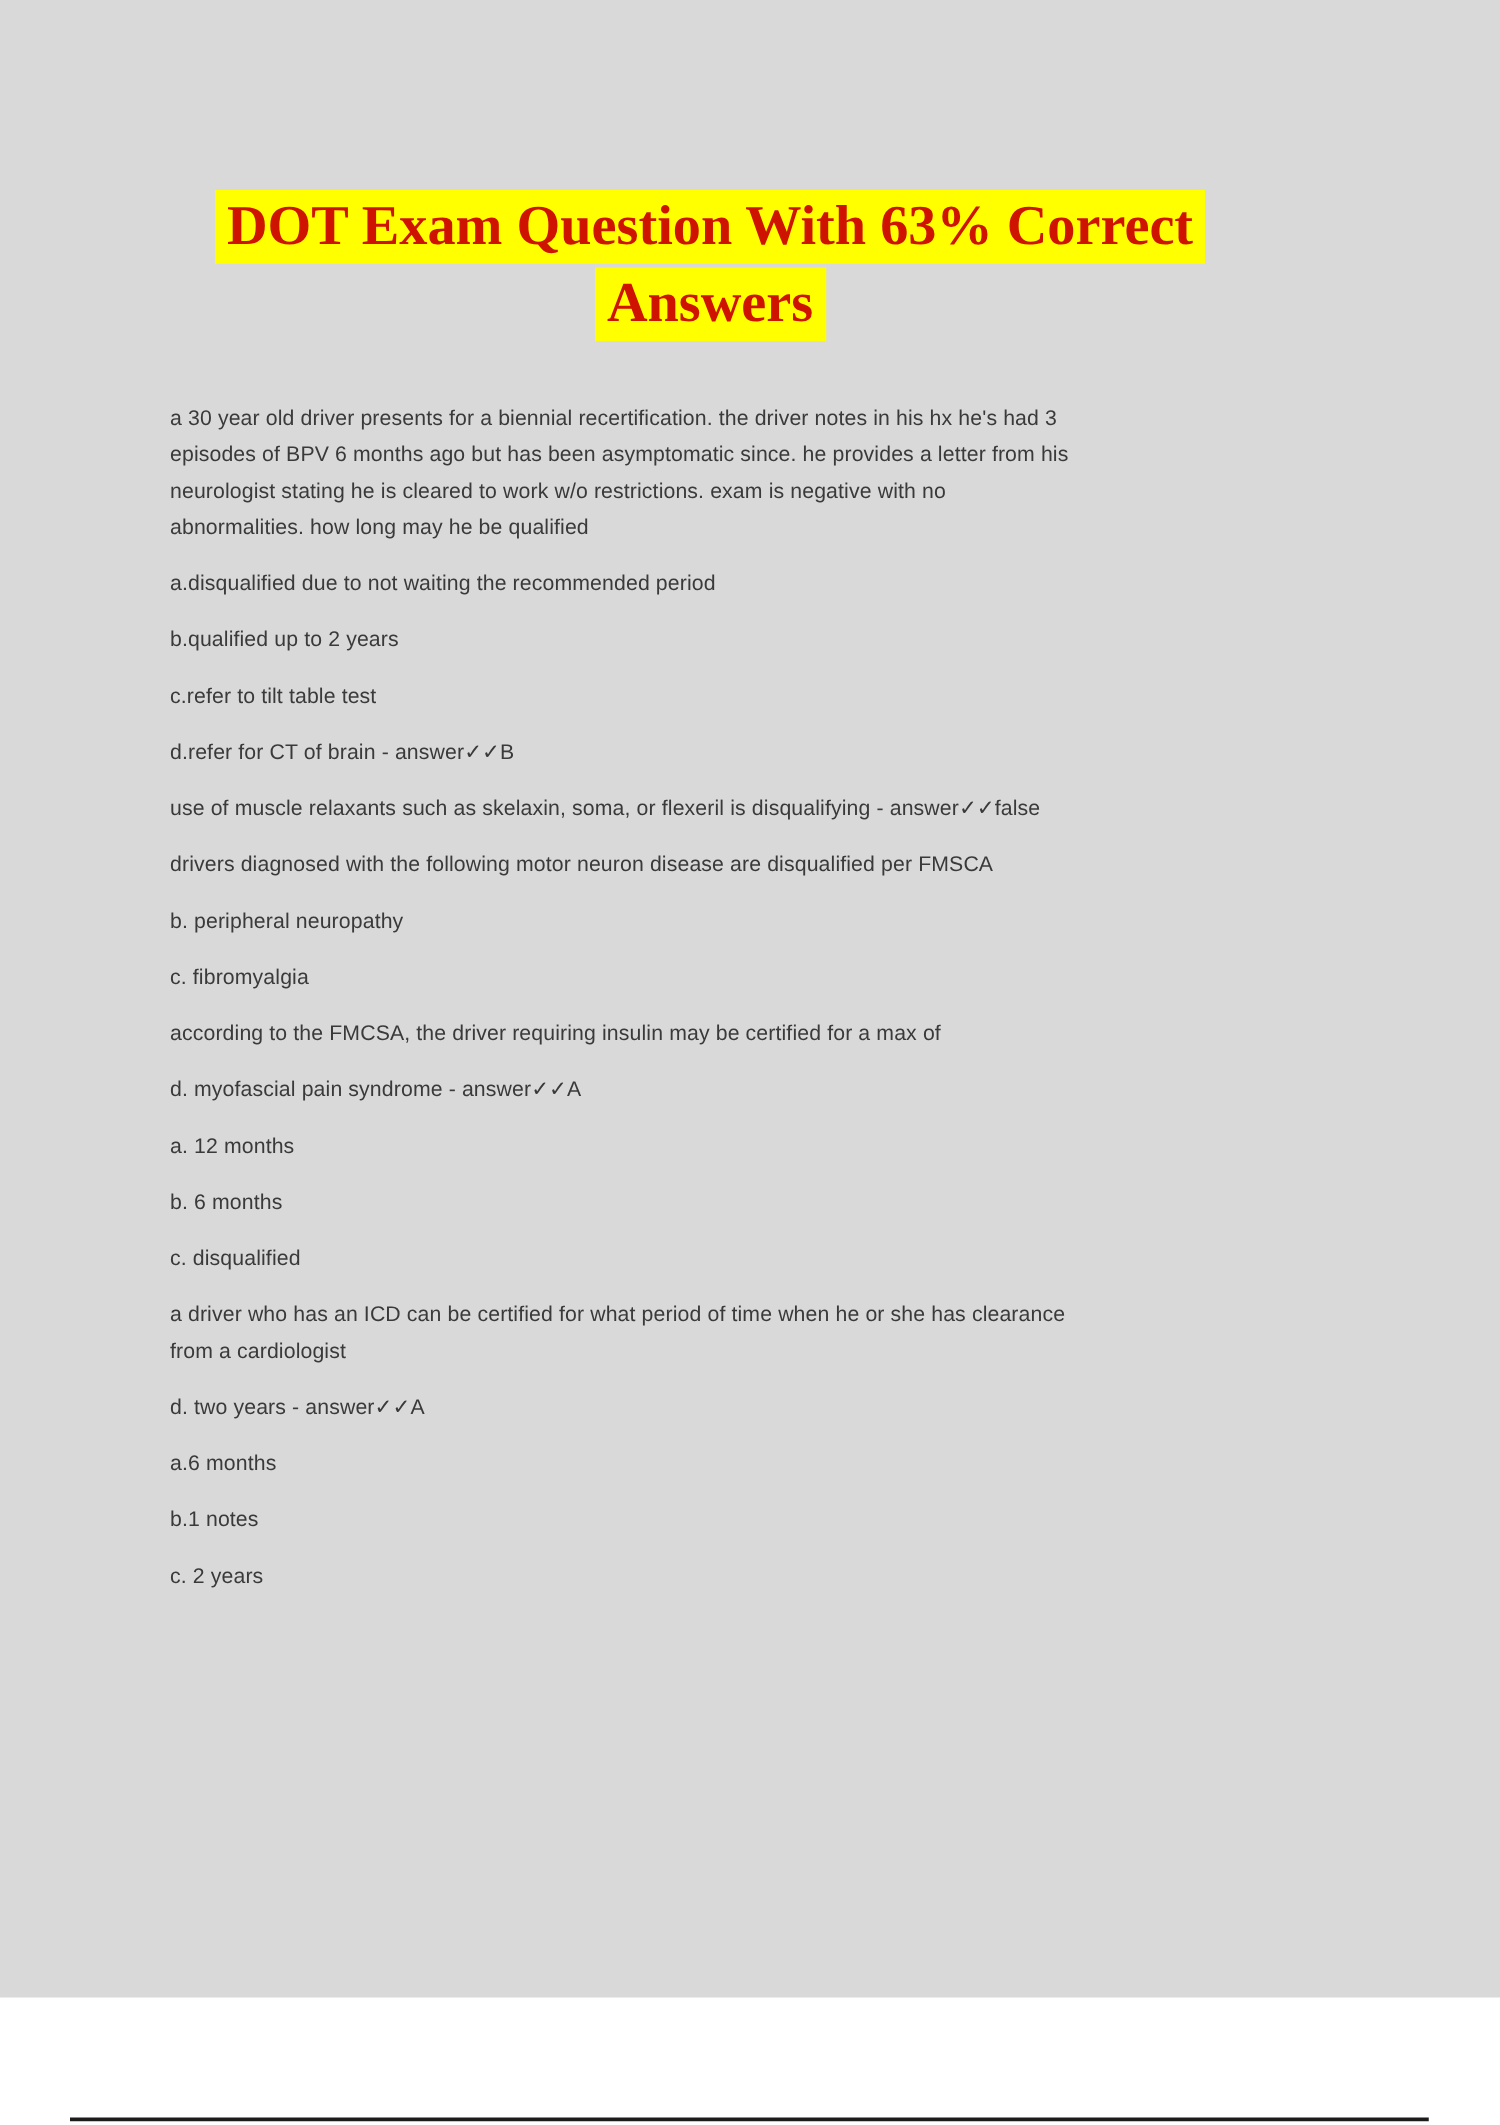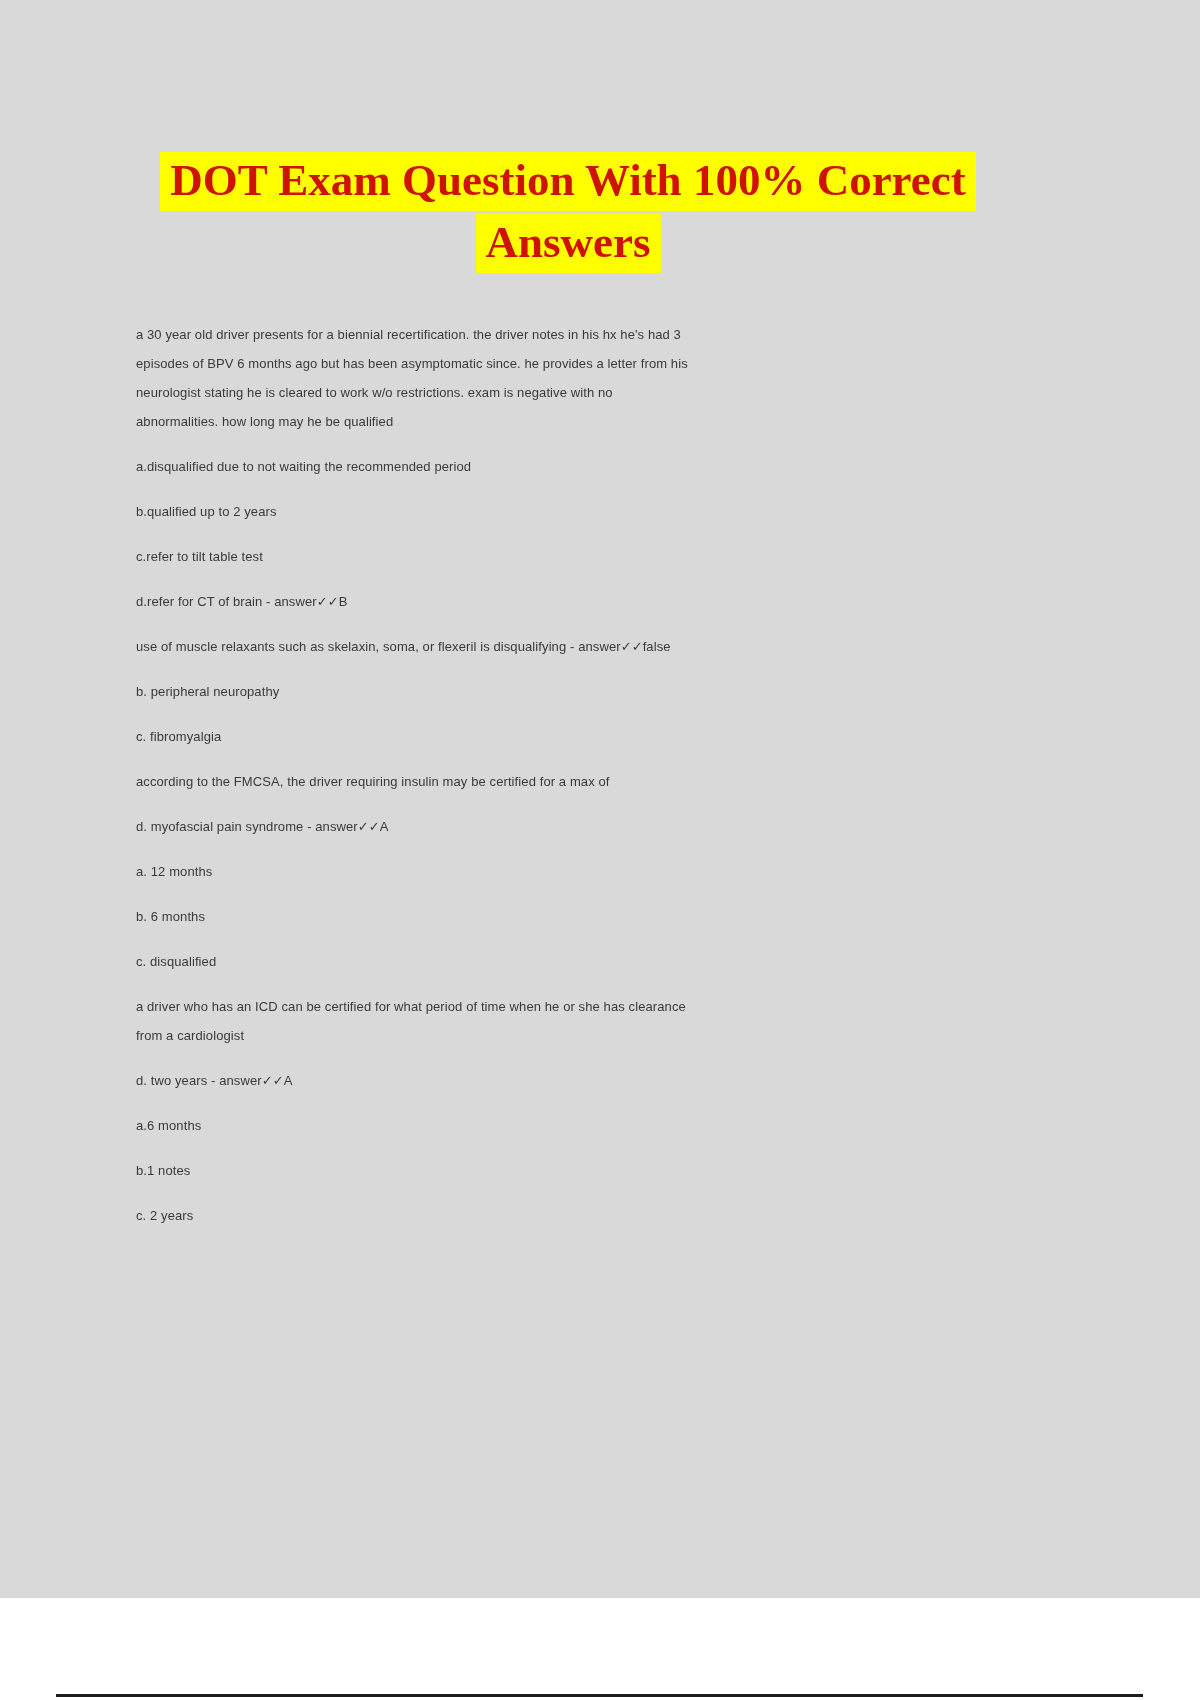--- a/index.html
+++ b/index.html
@@ -42,53 +42,54 @@
   .doc-title .hl{
     display:inline-block;
     background:var(--hl);
     padding:3px 10px 6px 10px;
     margin-bottom:3px;
   }
   .doc-body p{
     width:900px;
     white-space:pre-line;
     margin:0 0 16px 0;
-    font-size:13px;
+    font-size:17px;
     line-height:29px;
     letter-spacing:0.1px;
     color:var(--body-text);
   }
   .footer-divider{
     position:absolute;
     left:56px;
     top:1694px;
     width:1087px;
     height:3px;
     background:var(--divider);
   }
 </style>
 </head>
 <body>
 
 <div class="scan-page"></div>
 
 <div class="doc">
-  <h1 class="doc-title"><span class="hl">DOT Exam Question With 100% Correct</span><br>
+  <h1 class="doc-title"><span class="hl">DOT Exam Question With 63% Correct</span><br>
     <span class="hl">Answers</span>
   </h1>
   <div class="doc-body">
       <p>a 30 year old driver presents for a biennial recertification. the driver notes in his hx he's had 3
 episodes of BPV 6 months ago but has been asymptomatic since. he provides a letter from his
 neurologist stating he is cleared to work w/o restrictions. exam is negative with no
 abnormalities. how long may he be qualified</p>
       <p>a.disqualified due to not waiting the recommended period</p>
       <p>b.qualified up to 2 years</p>
       <p>c.refer to tilt table test</p>
       <p>d.refer for CT of brain - answer✓✓B</p>
       <p>use of muscle relaxants such as skelaxin, soma, or flexeril is disqualifying - answer✓✓false</p>
+      <p>drivers diagnosed with the following motor neuron disease are disqualified per FMSCA</p>
       <p>b. peripheral neuropathy</p>
       <p>c. fibromyalgia</p>
       <p>according to the FMCSA, the driver requiring insulin may be certified for a max of</p>
       <p>d. myofascial pain syndrome - answer✓✓A</p>
       <p>a. 12 months</p>
       <p>b. 6 months</p>
       <p>c. disqualified</p>
       <p>a driver who has an ICD can be certified for what period of time when he or she has clearance
 from a cardiologist</p>
       <p>d. two years - answer✓✓A</p>

